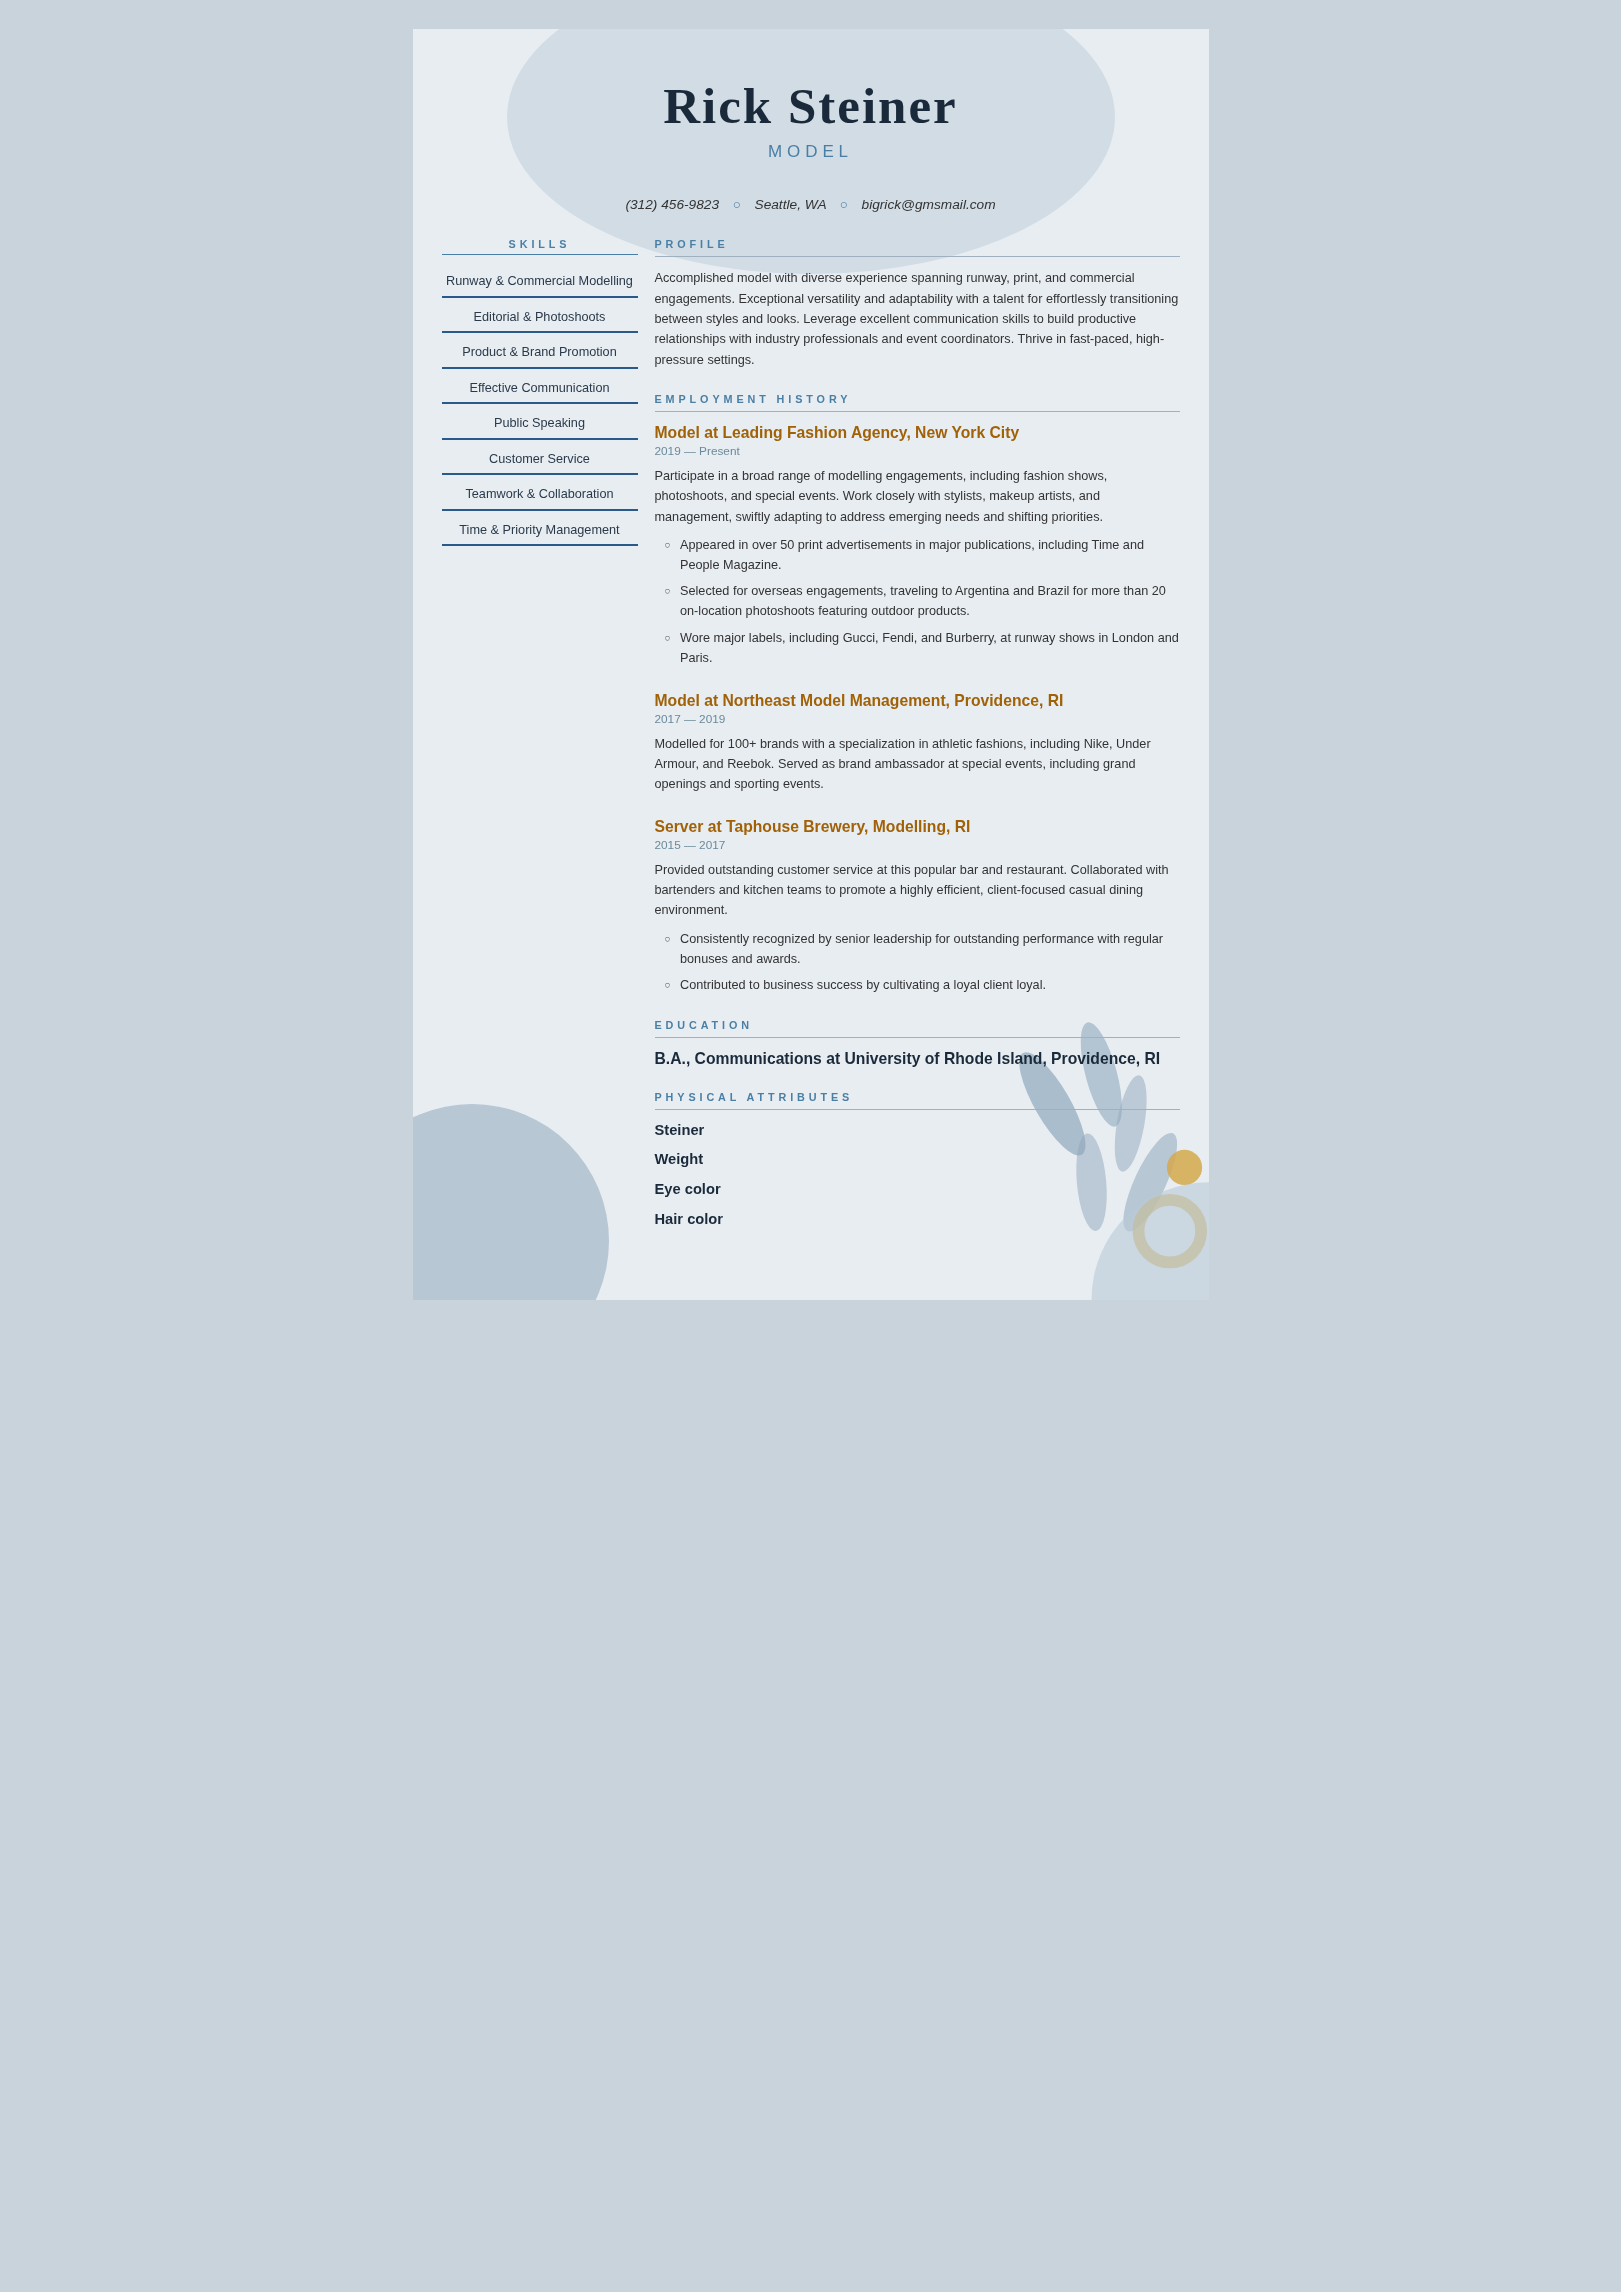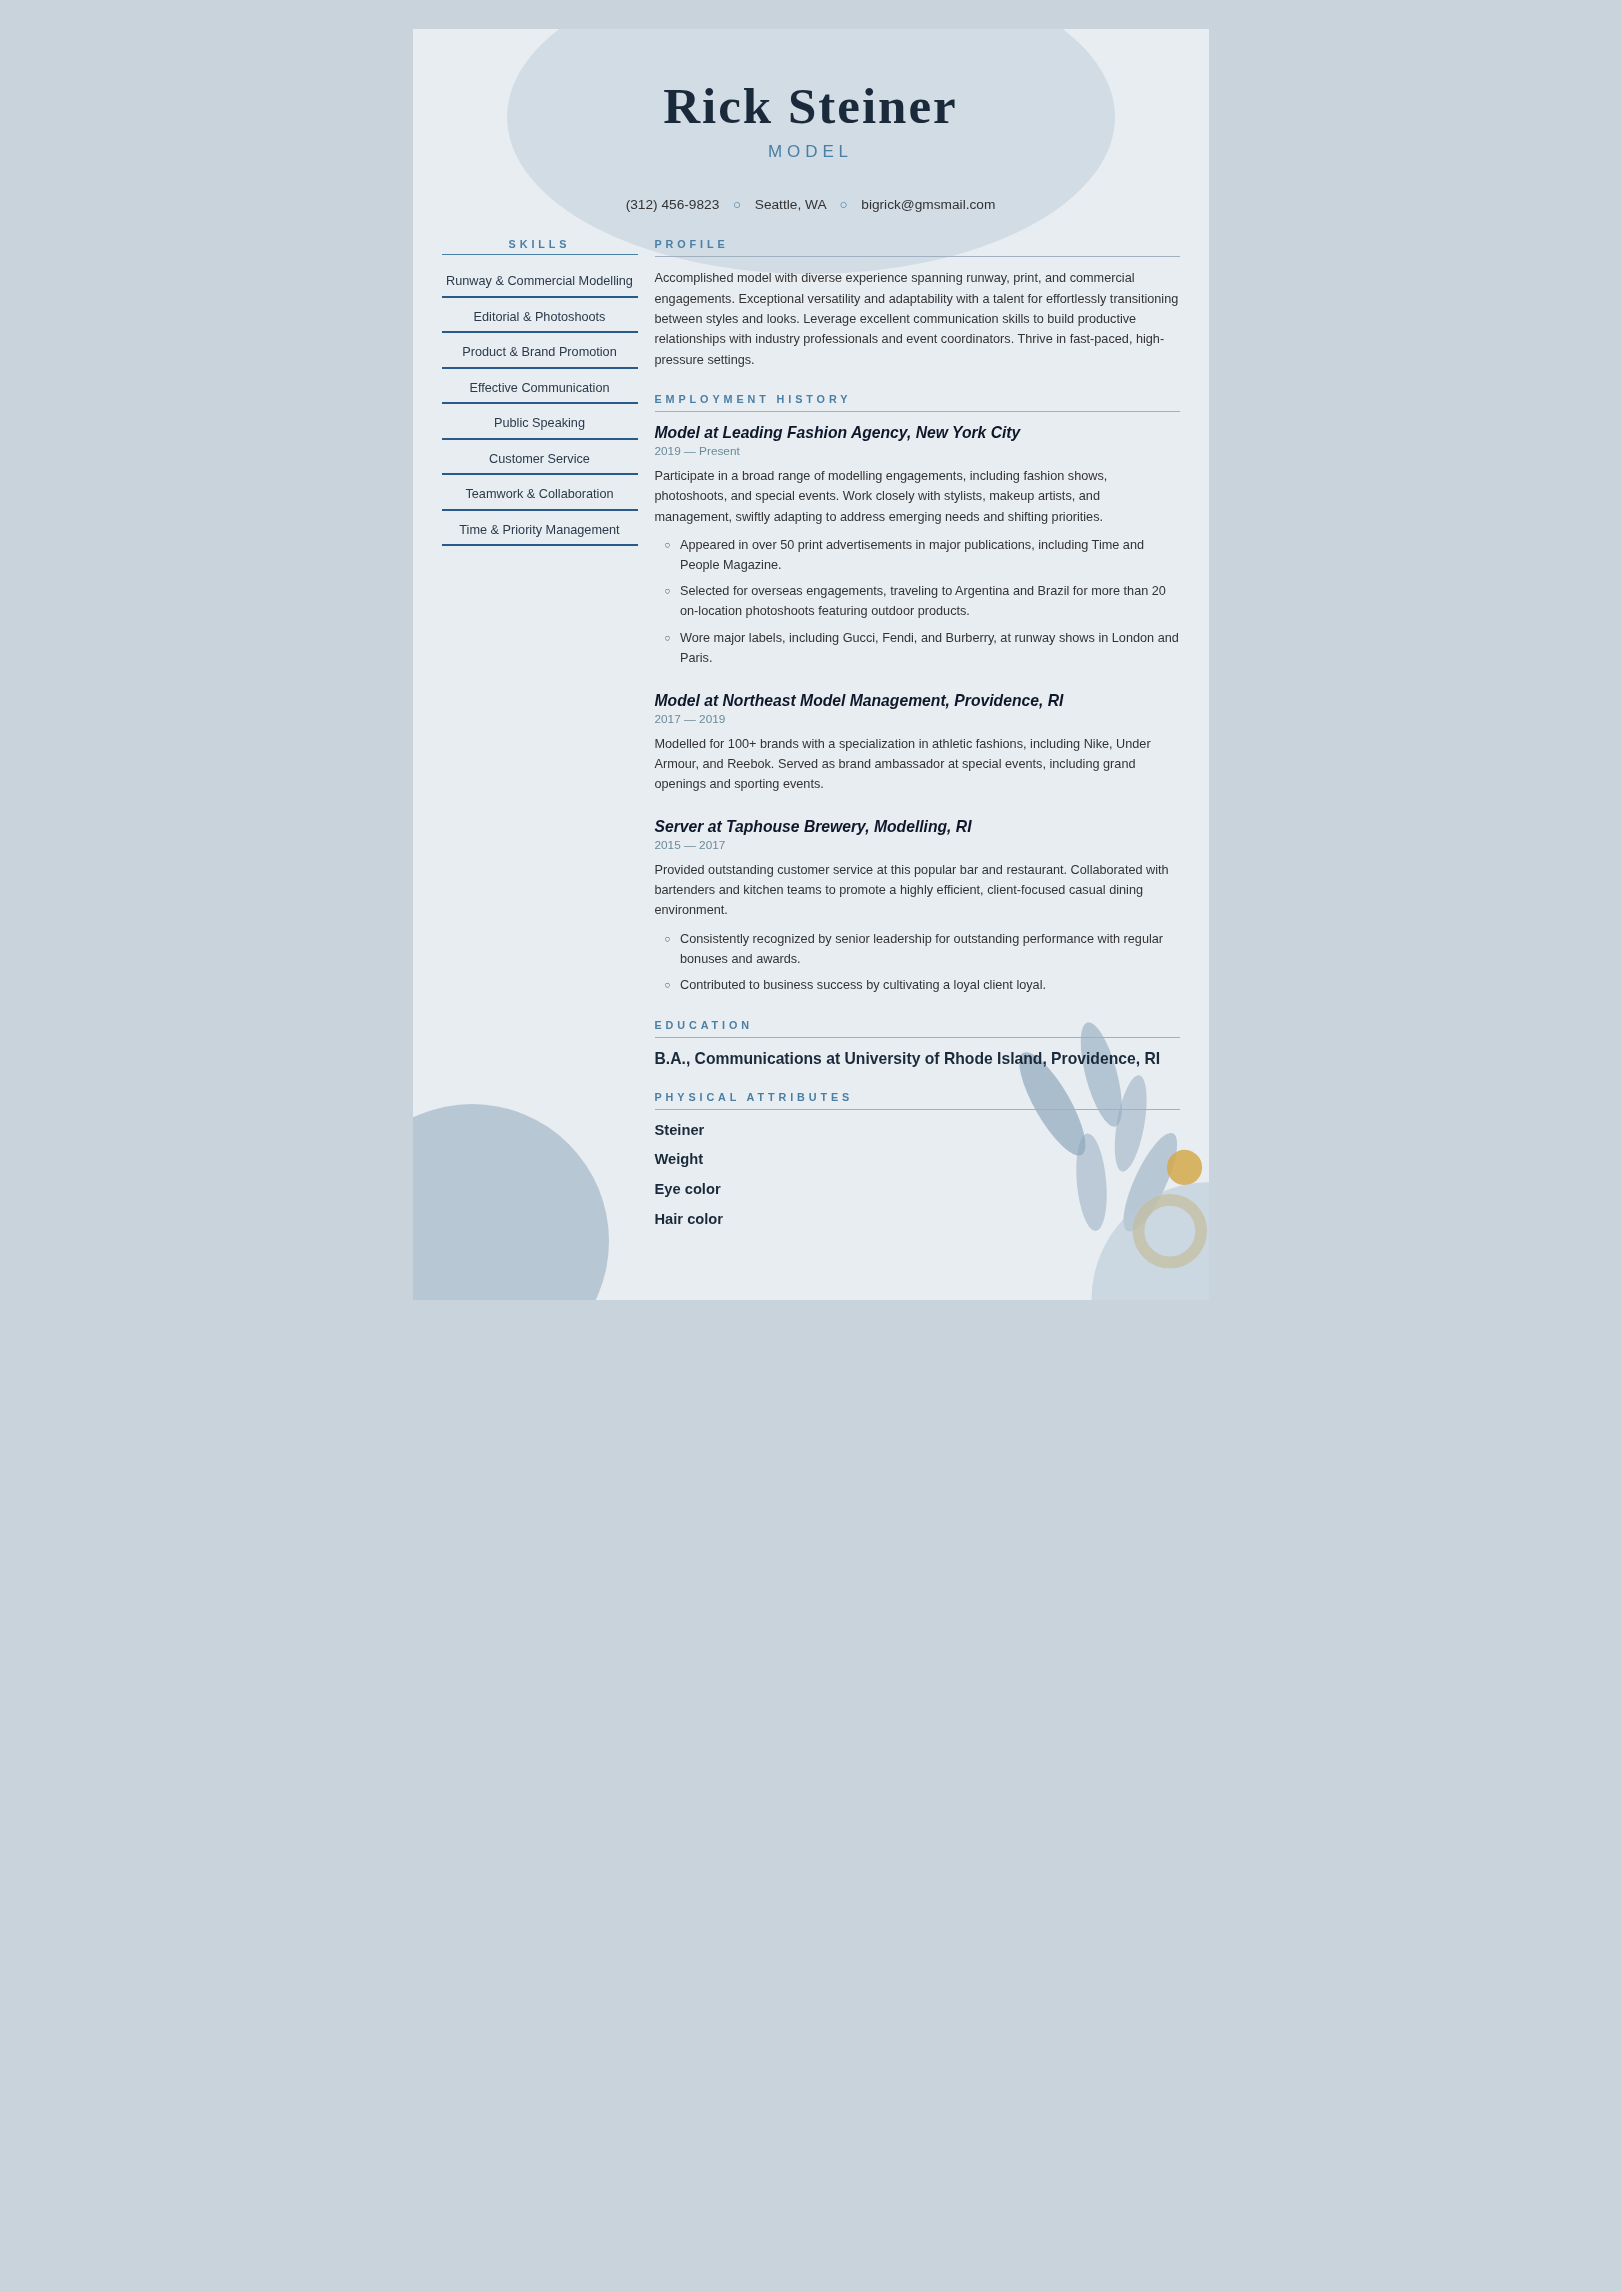--- a/index.html
+++ b/index.html
@@ -85,20 +85,21 @@
     }
 
     .contact-bar {
       position: relative;
       z-index: 1;
       text-align: center;
       padding: 15.7px 39px;
       color: #333;
       font-size: 13.7px;
       font-family: Arial, sans-serif;
+      font-style: italic;
     }
 
     .contact-bar span.sep {
       color: #4a7fa5;
       margin: 0 9.8px;
     }
 
     .main-content {
       position: relative;
       z-index: 1;
@@ -168,24 +169,23 @@
       font-size: 12.7px;
       color: #333;
       font-family: Arial, sans-serif;
       line-height: 1.6;
       margin-bottom: 23.5px;
     }
 
     .job-title {
       font-size: 15.7px;
       font-weight: 700;
-      color: #0f172a;
+      color: #a16207;
       font-family: Arial, sans-serif;
       margin-bottom: 2px;
-      font-style: italic;
     }
 
     .job-dates {
       font-size: 11.8px;
       color: #6a8a9a;
       font-family: Arial, sans-serif;
       margin-bottom: 7.8px;
     }
 
     .job-desc {

